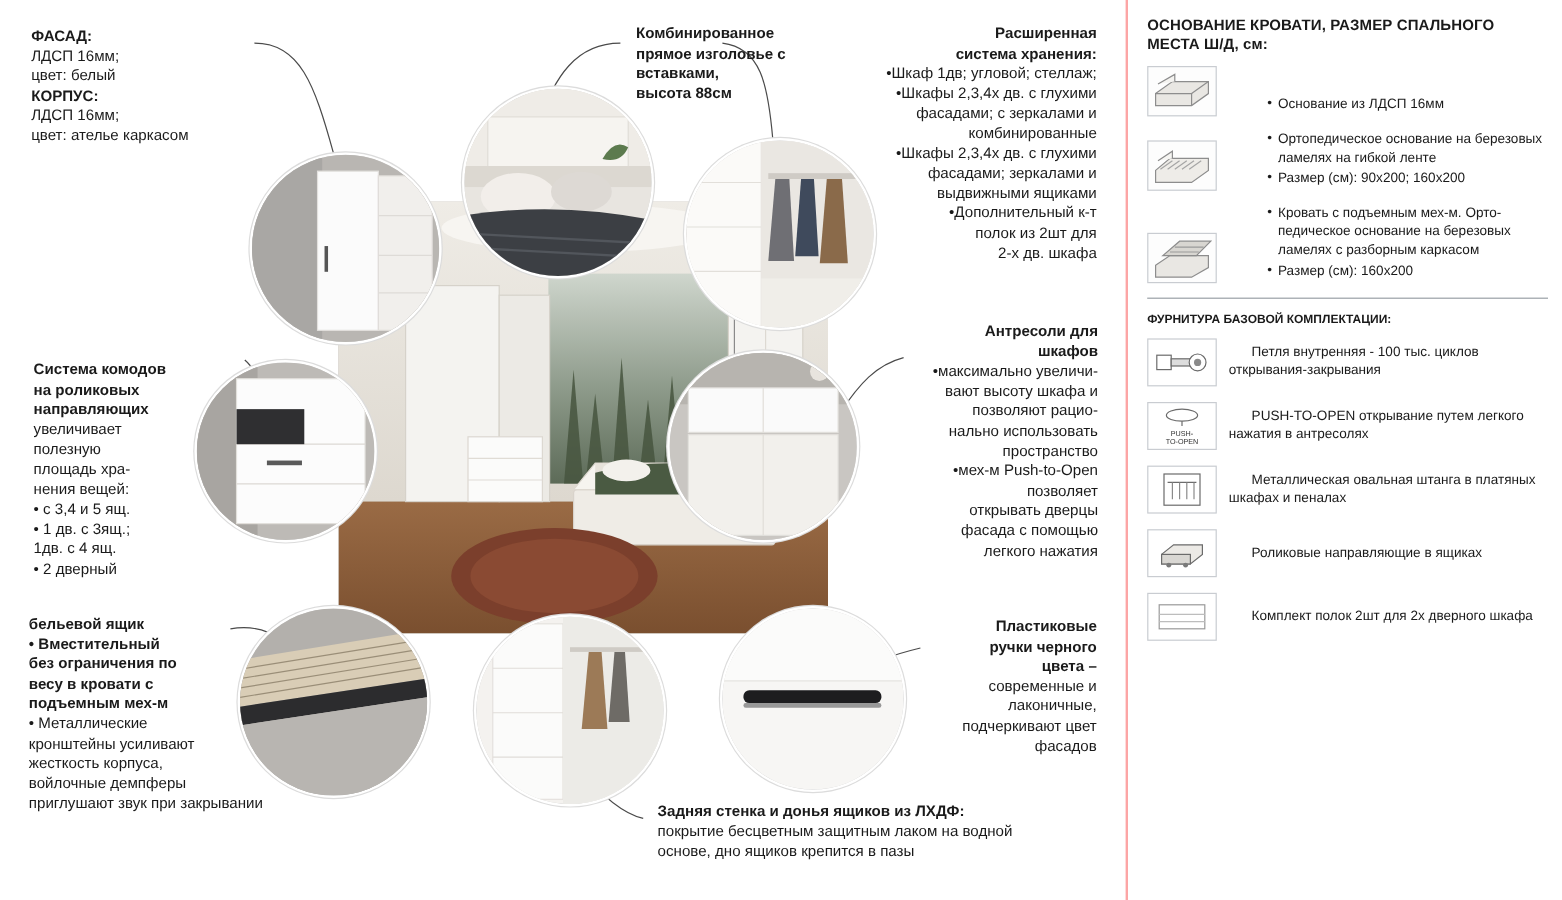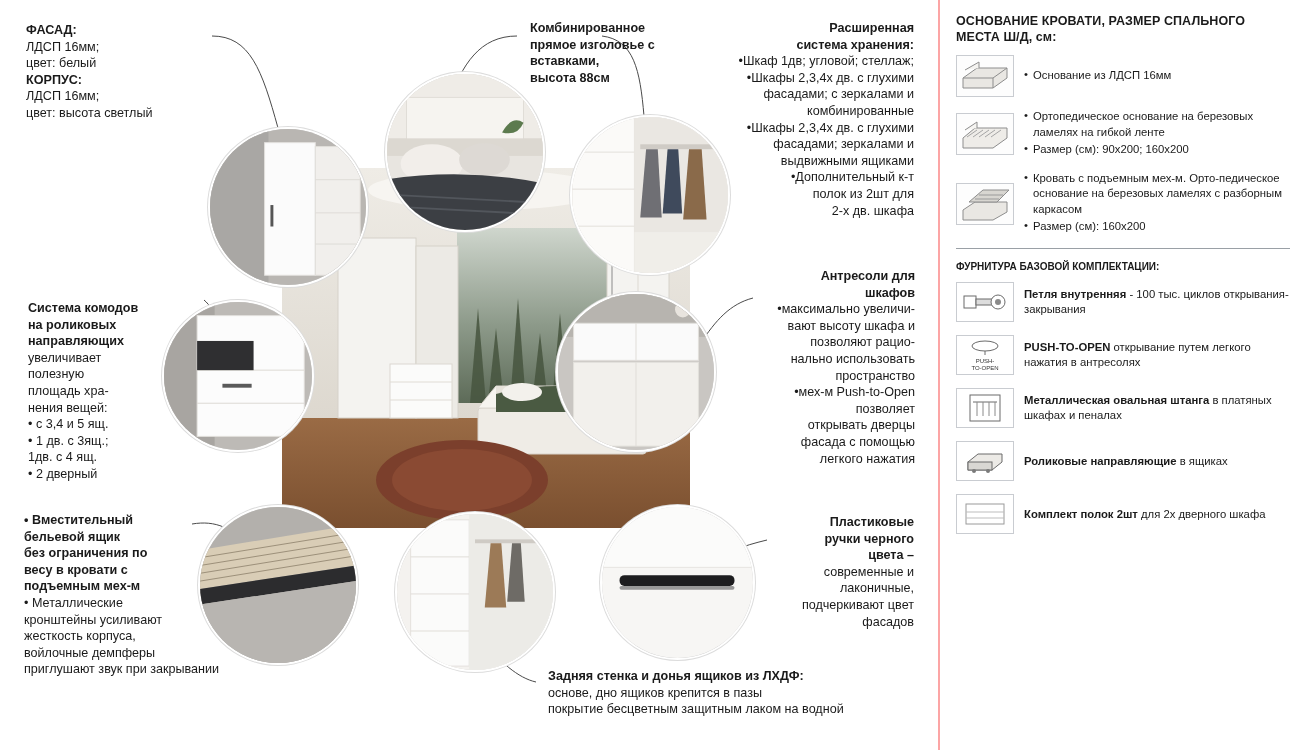--- a/index.html
+++ b/index.html
@@ -19,42 +19,42 @@
     position:absolute; left:938px; top:0; width:364px; height:750px;
     border-left:2px solid #fca5a5;
     padding:14px 12px 0 16px;
     background:#fff;
   }
   .rp-title {
     font-weight:bold; font-size:12.5px; line-height:1.25; letter-spacing:.1px;
     margin-bottom:10px;
   }
   .rp-sep { height:1px; background:#9aa0a6; margin:10px 0 8px 0; }
-  .rp-row { display:flex; align-items:center; margin-bottom:12px; }
+  .rp-row { display:flex; align-items:flex-end; margin-bottom:12px;gap:32px; }
   .rp-thumb {
     width:58px; height:42px; flex:0 0 58px; margin-right:10px;
     border:1px solid #c9ccd1; background:#fdfdfd;
     display:flex; align-items:center; justify-content:center;
     overflow:hidden;
   }
   .rp-text { font-size:11.3px; line-height:1.35; flex:1; }
   .bullets { list-style:none; margin:0; padding:0; }
   .bullets li { position:relative; padding-left:9px; margin-bottom:2px; }
   .bullets li:before { content:"•"; position:absolute; left:0; top:-1px; }
 
   .rp-sub { font-weight:bold; font-size:10px; margin:12px 0 10px 0; }
 
   .hw-row { display:flex; align-items:center; margin-bottom:13px; }
   .hw-icon {
     width:58px; height:40px; flex:0 0 58px; margin-right:10px;
     border:1px solid #c9ccd1; background:#fff;
     display:flex; align-items:center; justify-content:center; position:relative;
   }
   .hw-text { font-size:11.3px; line-height:1.3; }
-  .hw-text b { font-weight:bold; }
+  .hw-text b { font-weight:normal;margin-left:19px; }
 
   
   .left-area { position:absolute; left:0; top:0; width:938px; height:616px; }
 
   .callout { position:absolute; font-size:12.6px; line-height:1.32; }
   .callout .hd { font-weight:bold; }
   .callout.right-align { text-align:right; }
 
   .photo {
     position:absolute; border-radius:50%; overflow:hidden;
@@ -266,21 +266,21 @@
         <rect x="18" y="81" width="118" height="4" rx="2" fill="#3a3a3c" opacity=".5"></rect>
       </svg>
     </div>
 
     <div class="callout" style="left:26px; top:22px; width:190px;">
       <div class="hd">ФАСАД:</div>
       <div>ЛДСП 16мм;</div>
       <div>цвет: белый</div>
       <div class="hd">КОРПУС:</div>
       <div>ЛДСП 16мм;</div>
-      <div>цвет: высота светлый</div>
+      <div>цвет: ателье каркасом</div>
     </div>
 
     <div class="callout" style="left:530px; top:20px; width:180px;">
       <div class="hd">Комбинированное</div>
       <div class="hd">прямое изголовье с</div>
       <div class="hd">вставками,</div>
       <div class="hd">высота 88см</div>
     </div>
 
     <div class="callout right-align" style="left:718px; top:20px; width:196px;">
@@ -321,22 +321,22 @@
       <div>нально использовать</div>
       <div>пространство</div>
       <div>•мех-м Push-to-Open</div>
       <div>позволяет</div>
       <div>открывать дверцы</div>
       <div>фасада с помощью</div>
       <div>легкого нажатия</div>
     </div>
 
     <div class="callout" style="left:24px; top:512px; width:258px;">
+      <div class="hd">бельевой ящик</div>
       <div class="hd">• Вместительный</div>
-      <div class="hd">бельевой ящик</div>
       <div class="hd">без ограничения по</div>
       <div class="hd">весу в кровати с</div>
       <div class="hd">подъемным мех-м</div>
       <div>• Металлические</div>
       <div>кронштейны усиливают</div>
       <div>жесткость корпуса,</div>
       <div>войлочные демпферы</div>
       <div>приглушают звук при закрывании</div>
     </div>
 
@@ -345,22 +345,22 @@
       <div class="hd">ручки черного</div>
       <div class="hd">цвета –</div>
       <div>современные и</div>
       <div>лаконичные,</div>
       <div>подчеркивают цвет</div>
       <div>фасадов</div>
     </div>
 
     <div class="callout" style="left:548px; top:668px; width:390px;">
       <div class="hd">Задняя стенка и донья ящиков из ЛХДФ:</div>
+      <div>покрытие бесцветным защитным лаком на водной</div>
       <div>основе, дно ящиков крепится в пазы</div>
-      <div>покрытие бесцветным защитным лаком на водной</div>
     </div>
 
   </div>
 
   <div class="right-panel">
 
     <div class="rp-title">ОСНОВАНИЕ КРОВАТИ, РАЗМЕР СПАЛЬНОГО МЕСТА Ш/Д, см:</div>
 
     <div class="rp-row">
       <div class="rp-thumb">

